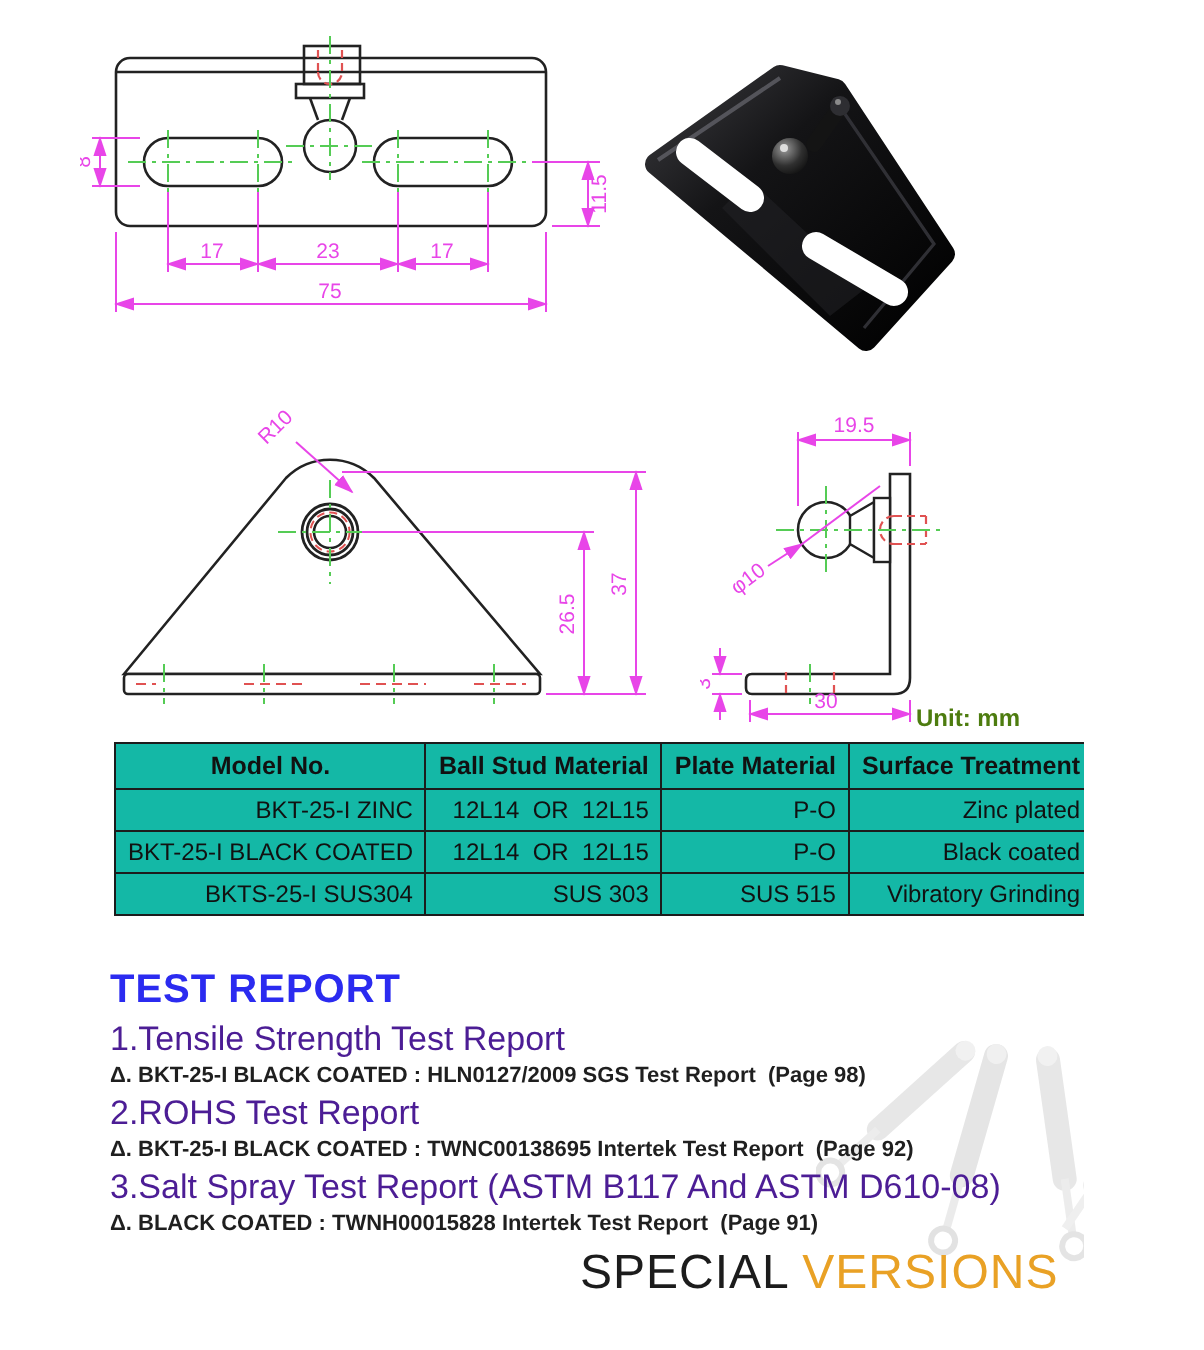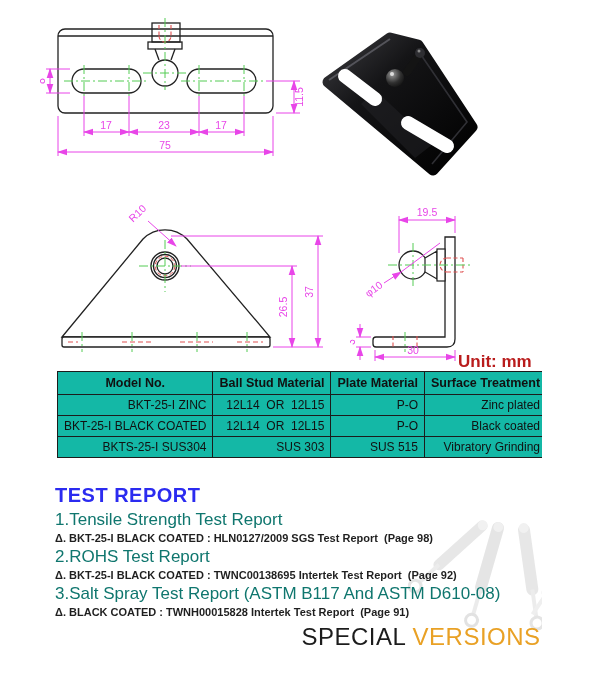--- a/index.html
+++ b/index.html
@@ -1,42 +1,42 @@
 <!DOCTYPE html>
 <html><head>
 <meta charset="utf-8">
 <style>
   html,body{margin:0;padding:0;background:#fff;}
   .page{position:relative;width:542px;height:675px;background:#ffffff;overflow:hidden;
         font-family:"Liberation Sans", sans-serif;color:#111;}
   .abs{position:absolute;}
   svg text{font-family:"Liberation Sans", sans-serif;}
   .dimtxt{font-size:10.5px;fill:#E845E8;}
-  .unit-label{left:458px;top:352px;font-size:17px;font-weight:bold;color:#b91c1c;}
+  .unit-label{left:458px;top:352px;font-size:12px;font-weight:bold;color:#4d7c0f;}
   
   .side-tab{left:566px;top:278px;width:36px;height:152px;
     background:linear-gradient(180deg,#b294d8 0%,#c4abde 35%,#ded0ef 70%,#f0ebfa 100%);
     display:flex;align-items:center;justify-content:center;}
   .tab-text{writing-mode:vertical-rl;transform:rotate(180deg);display:flex;align-items:center;gap:12px;color:#2b2b2b;}
   .tab-cat{font-size:12px;letter-spacing:.5px;}
   .tab-model{font-size:9.5px;font-weight:bold;letter-spacing:.4px;}
   
   .spec-table{left:57px;top:371px;border-collapse:collapse;table-layout:fixed;background:#14b8a6;}
   .spec-table th,.spec-table td{border:1px solid #1c1c1c;font-size:12px;color:#111;
      padding:0 6px;height:20px;white-space:nowrap;overflow:hidden;}
   .spec-table th{height:22px;font-weight:bold;text-align:center;font-size:12.5px;}
   .spec-table td{text-align:right;}
   
   .test-report{left:55px;top:484px;width:480px;}
   .tr-heading{font-size:20px;font-weight:bold;color:#2B2BF0;letter-spacing:.5px;margin:0 0 3px 0;}
-  .tr-title{font-size:17px;color:#0f766e;margin:2px 0 0 0;line-height:19px;}
+  .tr-title{font-size:17px;color:#4c1d95;margin:2px 0 0 0;line-height:19px;}
   .tr-title .suffix{font-size:17px;}
   .tr-detail{font-size:11px;font-weight:bold;color:#1f1f1f;margin:3px 0 2px 0;line-height:13px;}
   
-  .footer-note{left:290px;top:626px;width:262px;text-align:center;font-size:24px;
+  .footer-note{left:290px;top:626px;width:262px;text-align:left;font-size:24px;
      line-height:22px;letter-spacing:.5px;z-index:3;}
   .footer-note .dark{color:#1c1c1c;}
   .footer-note .accent{color:#E9A125;}
   .watermark{left:408px;top:508px;z-index:1;}
   .fg{z-index:2;}
 </style>
 </head>
 <body>
 
 <div class="page">

